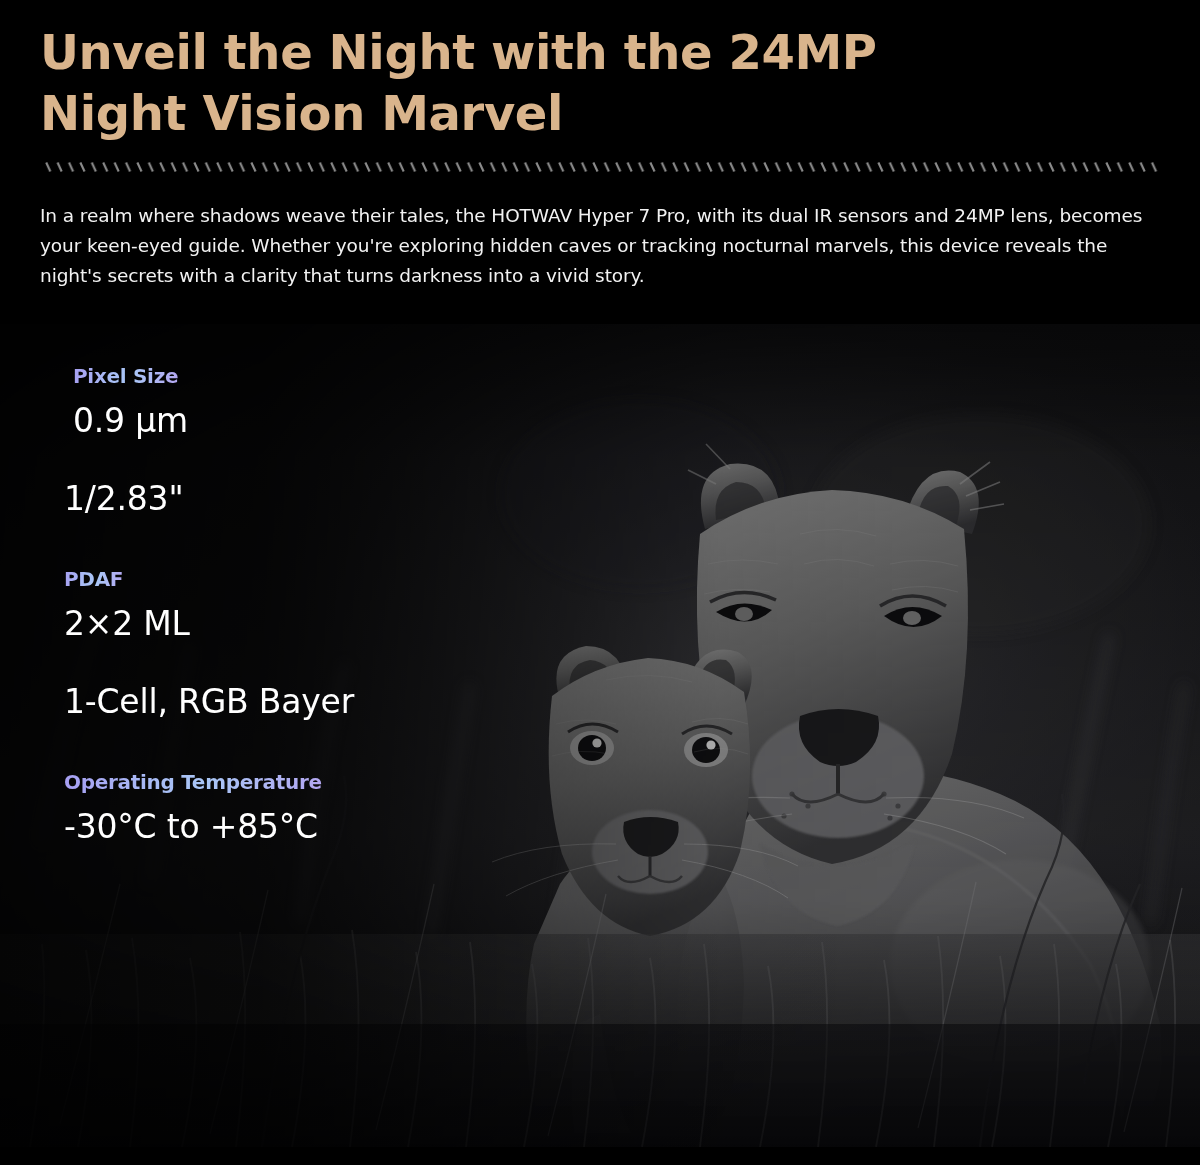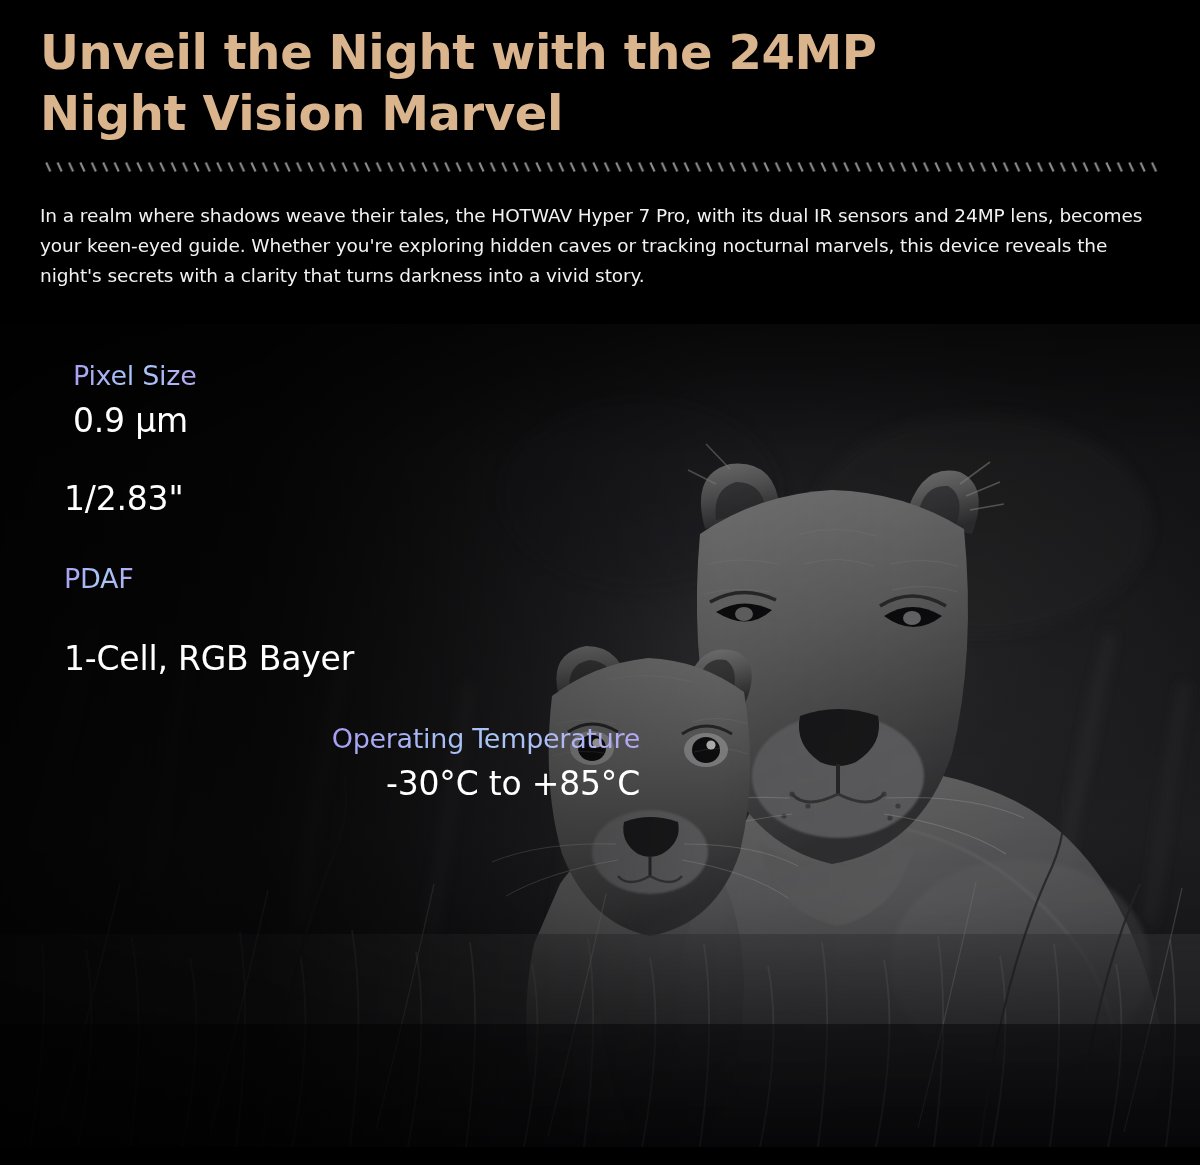--- a/index.html
+++ b/index.html
@@ -94,28 +94,28 @@
   
   .spec-list {
     position: absolute;
     left: 0;
     top: 0;
     width: 640px;
     padding: 34px 0 0 64px;
   }
 
   .spec-item { margin-bottom: 46px; }
-  .spec-item:last-child { margin-bottom: 4px; text-align: right; }
+  .spec-item:last-child { margin-bottom: 4px; }
 
   .spec-item.indented { padding-left: 9px; }
 
   .spec-label {
     font-family: "DejaVu Sans", sans-serif;
-    font-weight: 400;
-    font-size: 27px;
+    font-weight: 700;
+    font-size: 20px;
     line-height: 36px;
     letter-spacing: -0.3px;
     background: linear-gradient(95deg, #a79ff2 0%, #a8bef5 38%, #a9c6f6 56%, #b3a6f1 100%);
     -webkit-background-clip: text;
     background-clip: text;
     color: transparent;
     -webkit-text-fill-color: transparent;
     display: inline-block;
   }
 
@@ -380,20 +380,21 @@
         <div class="spec-label">Pixel Size</div>
         <div class="spec-value">0.9 µm</div>
       </div>
 
       <div class="spec-item">
         <div class="spec-value">1/2.83"</div>
       </div>
 
       <div class="spec-item">
         <div class="spec-label">PDAF</div>
+        <div class="spec-value">2×2 ML</div>
       </div>
 
       <div class="spec-item">
         <div class="spec-value">1-Cell, RGB Bayer</div>
       </div>
 
       <div class="spec-item">
         <div class="spec-label">Operating Temperature</div>
         <div class="spec-value">-30°C to +85°C</div>
       </div>

